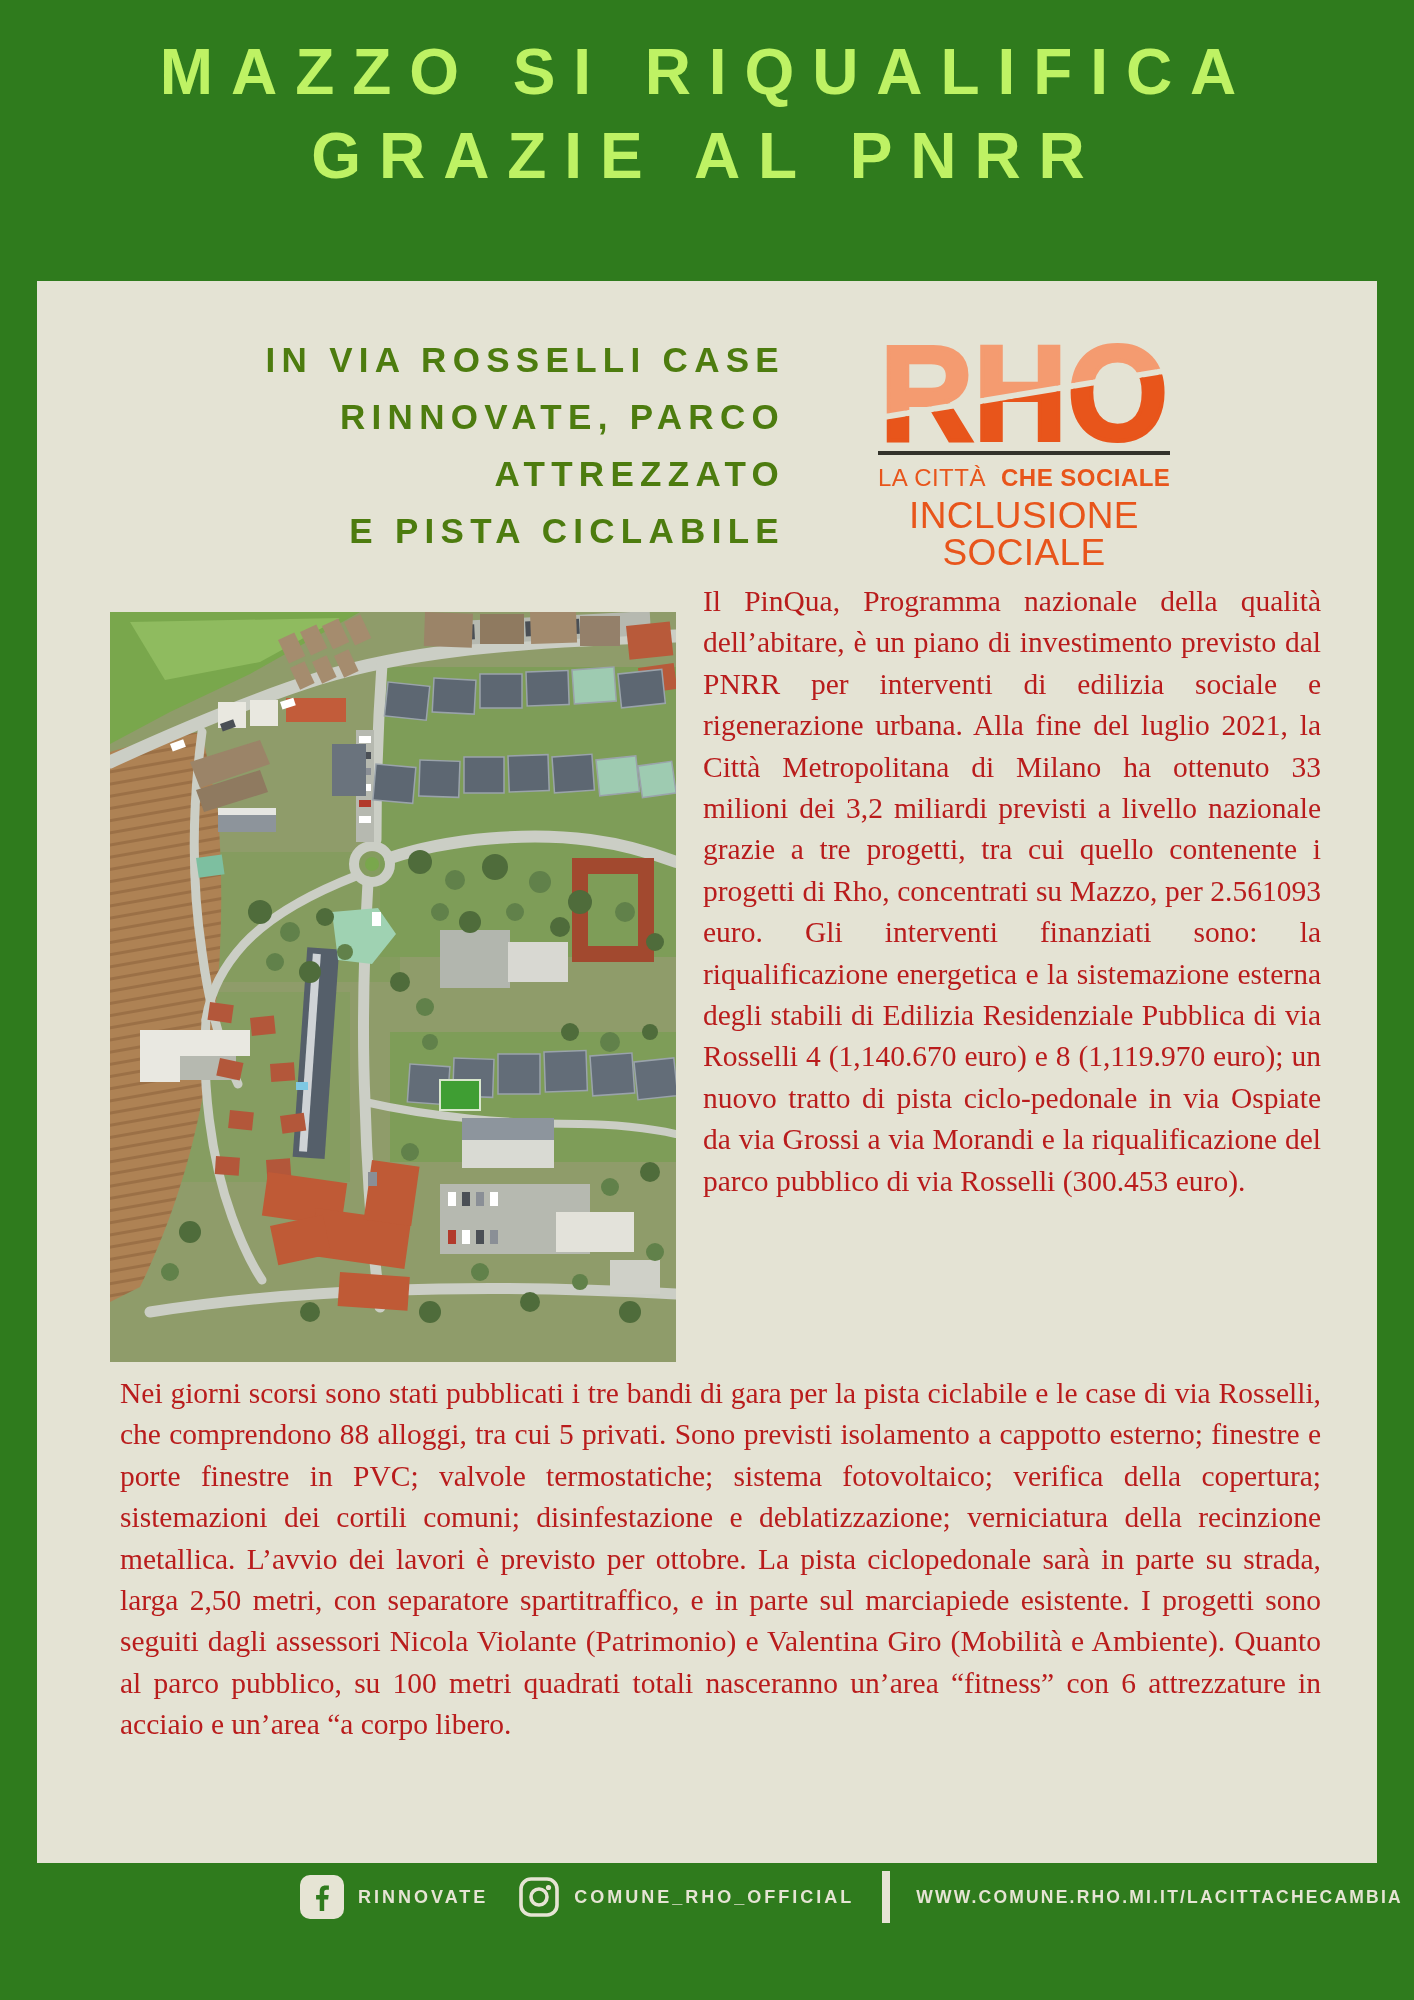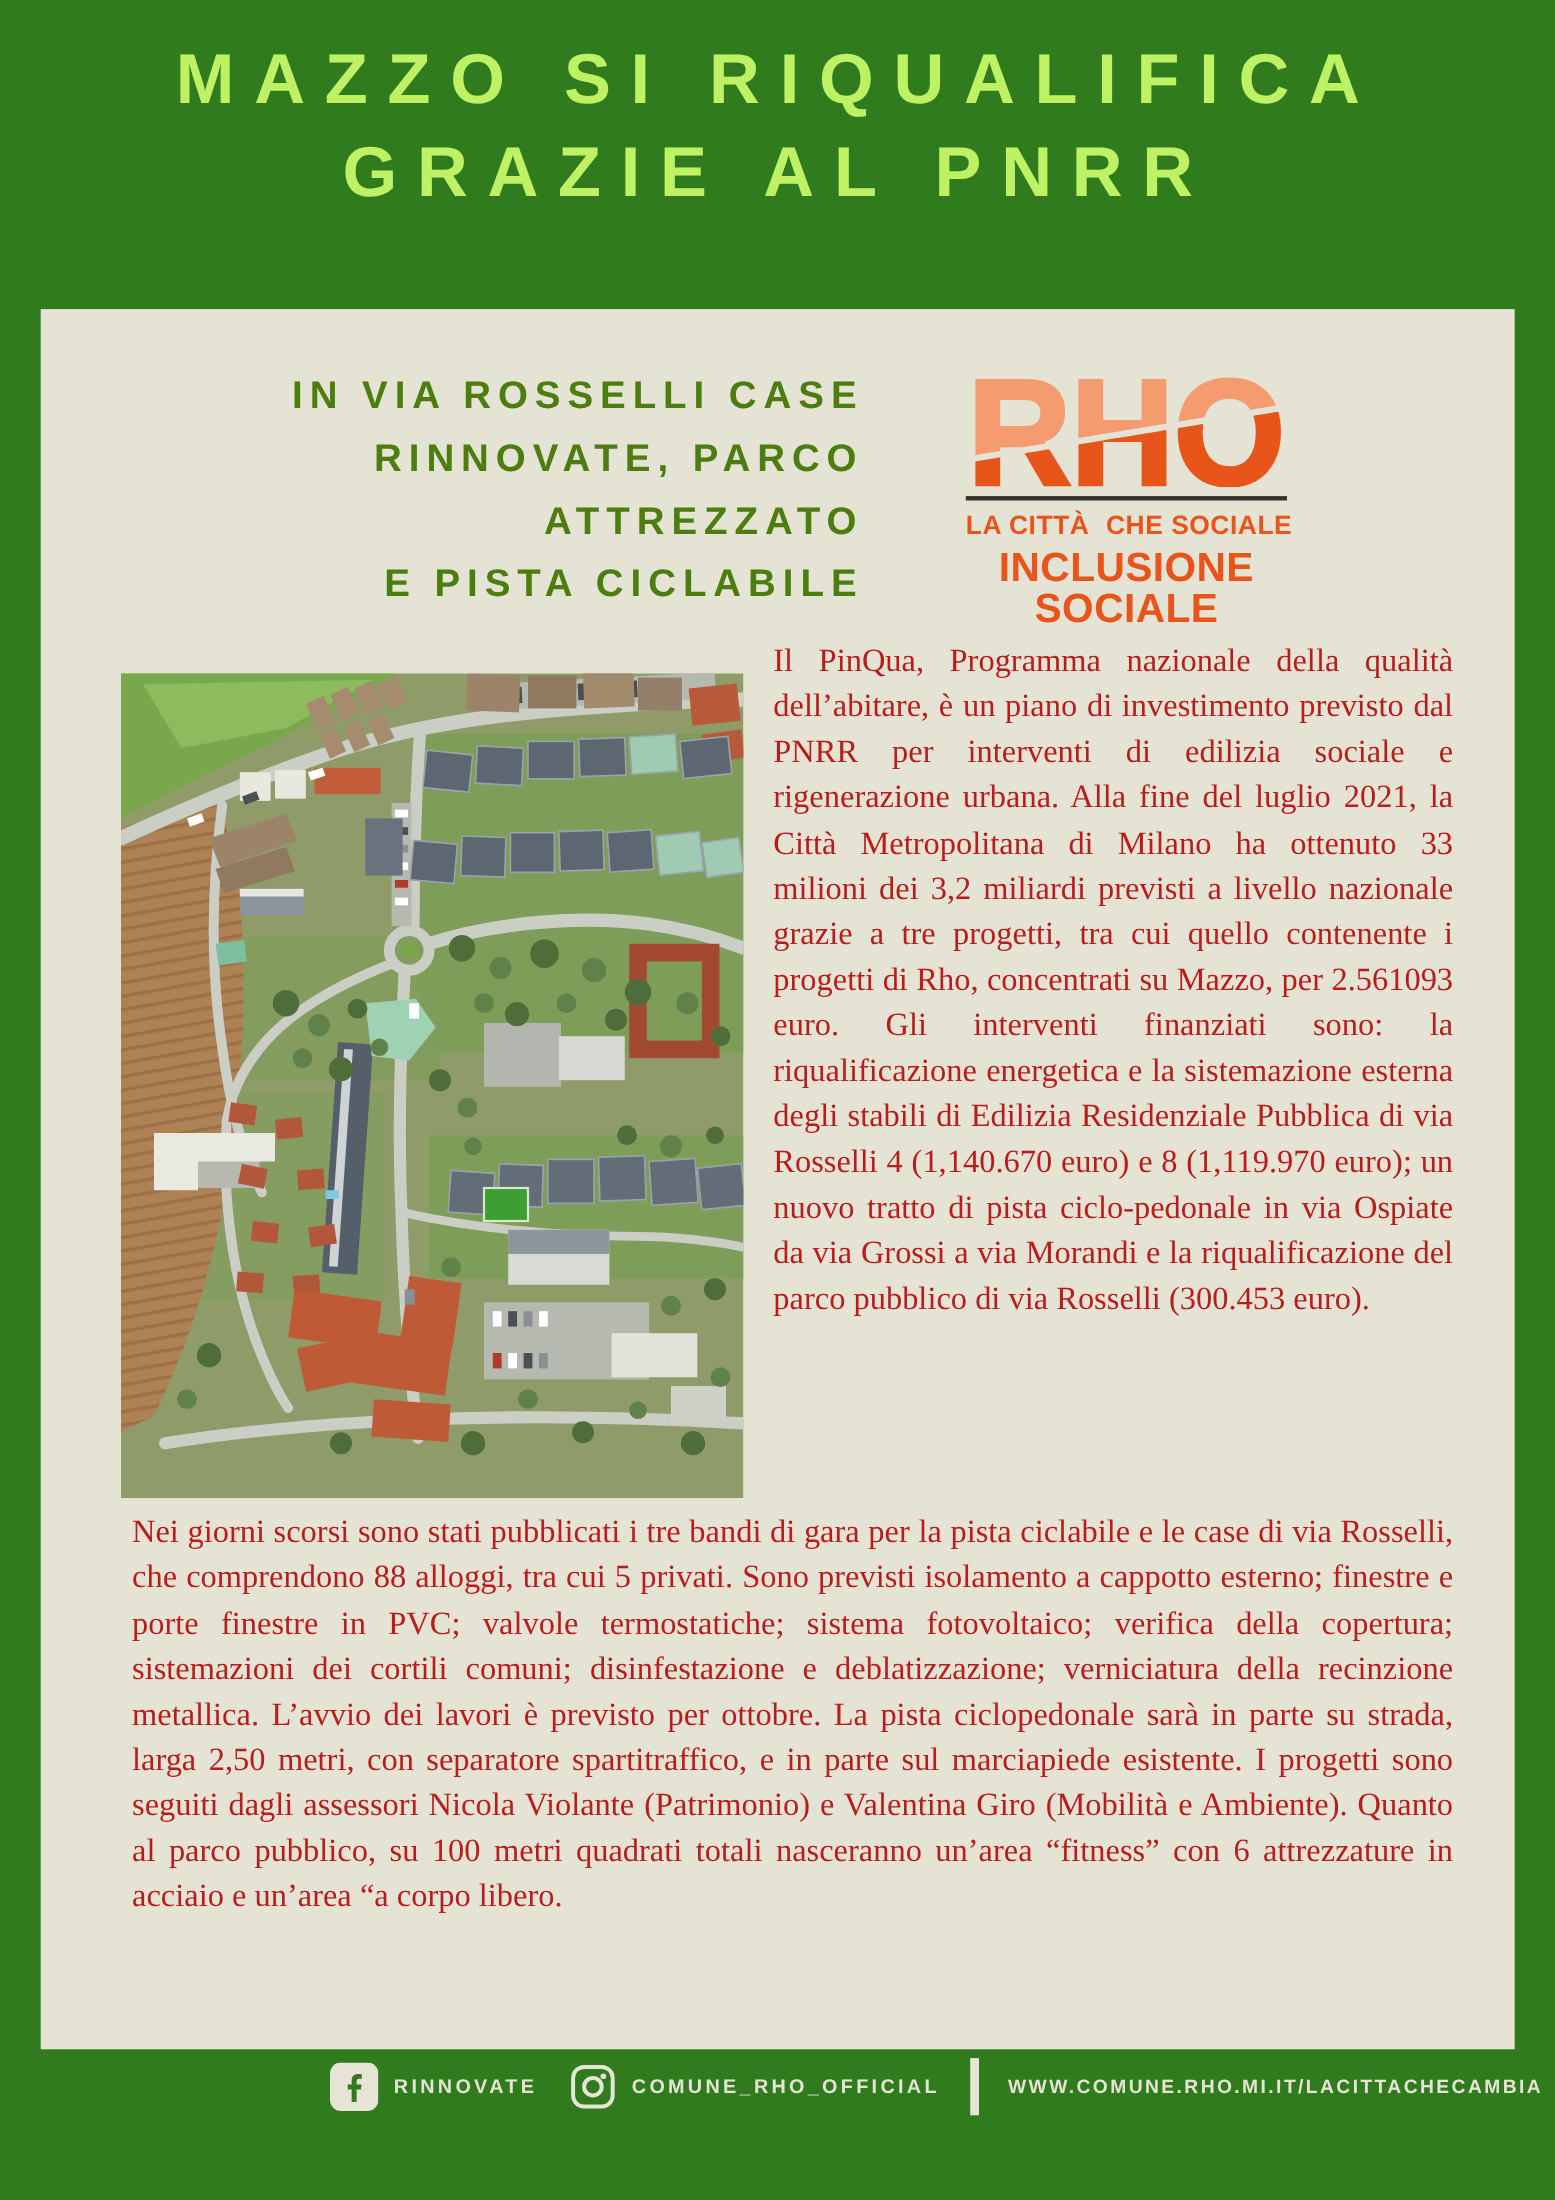--- a/index.html
+++ b/index.html
@@ -24,24 +24,24 @@
     font-size:35px; font-weight:700; letter-spacing:0.18em; line-height:57px;
     white-space:pre-line;
   }
   .logo { position:absolute; left:841px; top:56px; width:292px; text-align:center; }
   .rho-svg { display:block; width:292px; height:106px; }
   .rho-t { font-family:"Liberation Sans",sans-serif; font-weight:700; font-size:136px; }
   .rho-light { fill:#f49b70; stroke:#f49b70; stroke-width:4; }
   .rho-dark  { fill:#e8551b; stroke:#e8551b; stroke-width:4; }
   .logo-rule { height:4px; background:#33332b; margin-top:8px; }
   .tagline { margin-top:9px; font-size:24px; color:#e8551b; white-space:nowrap; letter-spacing:0.02em; }
-  .tag-reg { font-weight:700; }
+  .tag-reg { font-weight:400; }
   .tag-bold { font-weight:700; margin-left:8px; }
   .subtitle {
-    margin-top:5px; font-size:37px; font-weight:700; line-height:37px;
+    margin-top:5px; font-size:37px; font-weight:400; line-height:37px;
     color:#e8551b; white-space:pre-line; letter-spacing:0.01em;
   }
   .photo { position:absolute; left:73px; top:331px; width:566px; height:750px; margin:0; overflow:hidden; }
   .photo svg { display:block; }
   .serif { font-family:"Liberation Serif", serif; color:#b91c1c; text-align:justify; margin:0; }
   .col-text  { position:absolute; left:666px; top:300px;  width:618px;  font-size:29.5px; line-height:41.4px; }
   .full-text { position:absolute; left:83px;  top:1092px; width:1201px; font-size:29.5px; line-height:41.4px; }
   .footer-row {
     position:absolute; left:300px; top:1871px; height:52px;
     display:flex; align-items:center; color:#e6e4d4;

